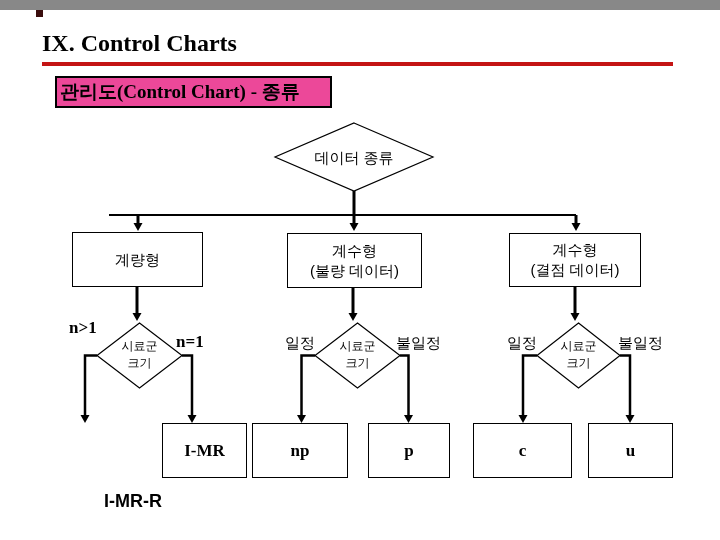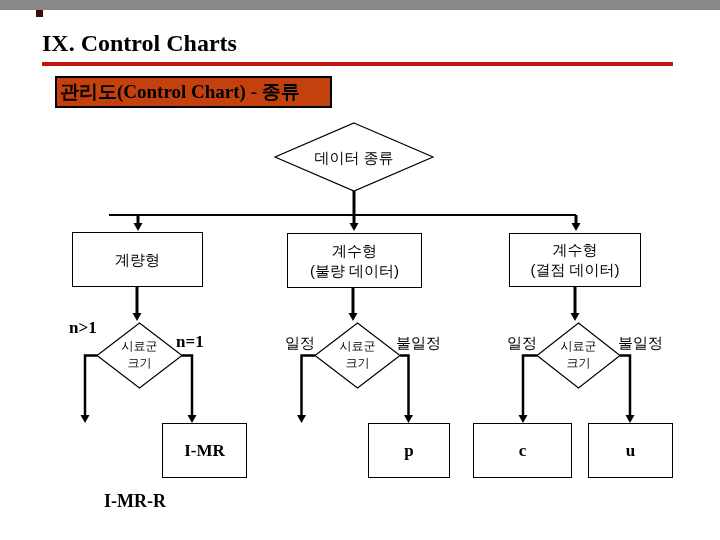--- a/index.html
+++ b/index.html
@@ -58,21 +58,21 @@
     font-weight:bold;font-size:17px;
   }
   .lbl-n-gt1{left:69px;top:308px;}
   .lbl-n-eq1{left:176px;top:322px;}
   .lbl-const-1{left:285px;top:324px;}
   .lbl-varies-1{left:396px;top:324px;}
   .lbl-const-2{left:507px;top:324px;}
   .lbl-varies-2{left:618px;top:324px;}
   .annotation{
     left:104px;top:481px;width:90px;
-    font-family:Liberation Serif, serif;
+    font-family:Liberation Sans, sans-serif;
     font-weight:bold;font-size:18px;
   }
 </style>
 </head>
 <body>
 
 <div id="slide">
 
   <svg id="connector-layer" viewBox="0 0 720 540" xmlns="http://www.w3.org/2000/svg">
 
@@ -109,21 +109,21 @@
     <polygon points="404,405 413,405 408.5,413" fill="#000"></polygon>
     <path d="M537,345.5 H523 V405" fill="none" stroke="#000" stroke-width="2.5"></path>
     <polygon points="518.5,405 527.5,405 523,413" fill="#000"></polygon>
     <path d="M620,345.5 H630 V405" fill="none" stroke="#000" stroke-width="2.5"></path>
     <polygon points="625.5,405 634.5,405 630,413" fill="#000"></polygon>
   </svg>
 
   <div class="abs corner-mark" style="background: rgb(58, 13, 13);"></div>
   <div class="abs slide-title">IX. Control Charts</div>
   <div class="abs red-divider" style="background:#c41414;"></div>
-  <div class="abs subtitle-box" style="background: #c2410c;">
+  <div class="abs subtitle-box" style="background: #ec4899;">
     <span>관리도(Control Chart) - 종류</span>
   </div>
 
   <div class="abs node-box branch-0">
     <span>계량형</span>
   </div>
 
   <div class="abs diamond-label root-label">데이터 종류</div>
   <div class="abs node-box branch-1">
     <span>계수형</span>
@@ -150,20 +150,23 @@
   <div class="abs edge-label edge-serif lbl-n-gt1">n&gt;1</div>
   <div class="abs edge-label edge-serif lbl-n-eq1">n=1</div>
   <div class="abs edge-label lbl-const-1">일정</div>
   <div class="abs edge-label lbl-varies-1">불일정</div>
   <div class="abs edge-label lbl-const-2">일정</div>
   <div class="abs edge-label lbl-varies-2">불일정</div>
 
   <div class="abs leaf-box leaf-1">
     <span>I-MR</span>
   </div>
+  <div class="abs leaf-box leaf-2">
+    <span>np</span>
+  </div>
   <div class="abs leaf-box leaf-3">
     <span>p</span>
   </div>
   <div class="abs leaf-box leaf-4">
     <span>c</span>
   </div>
   <div class="abs leaf-box leaf-5">
     <span>u</span>
   </div>
 

